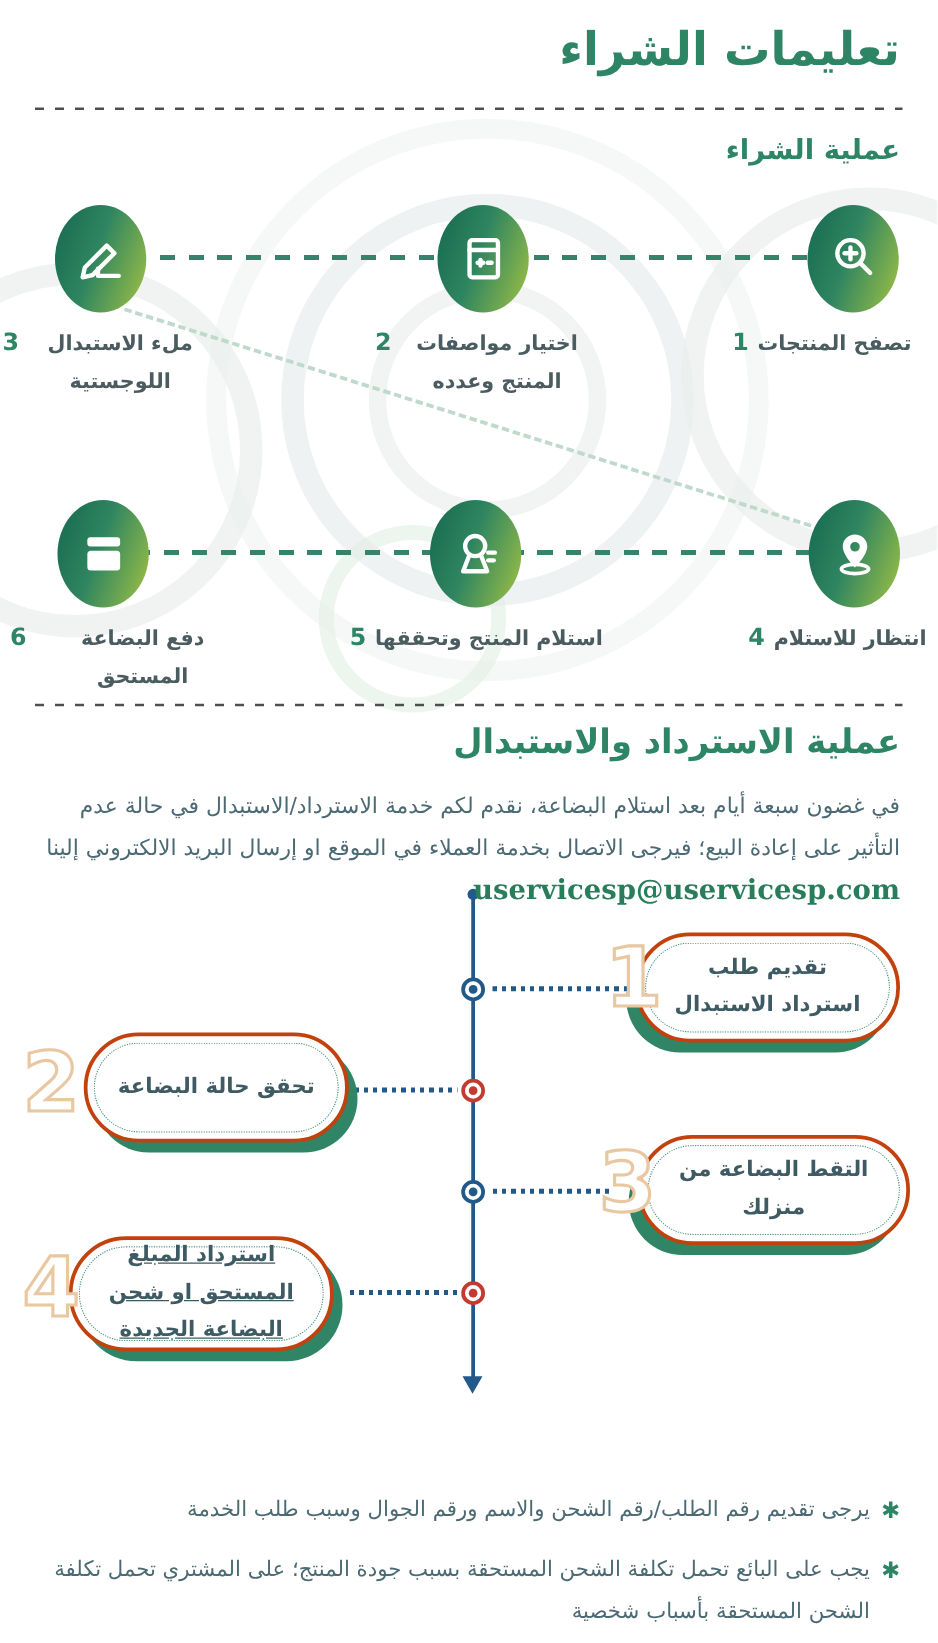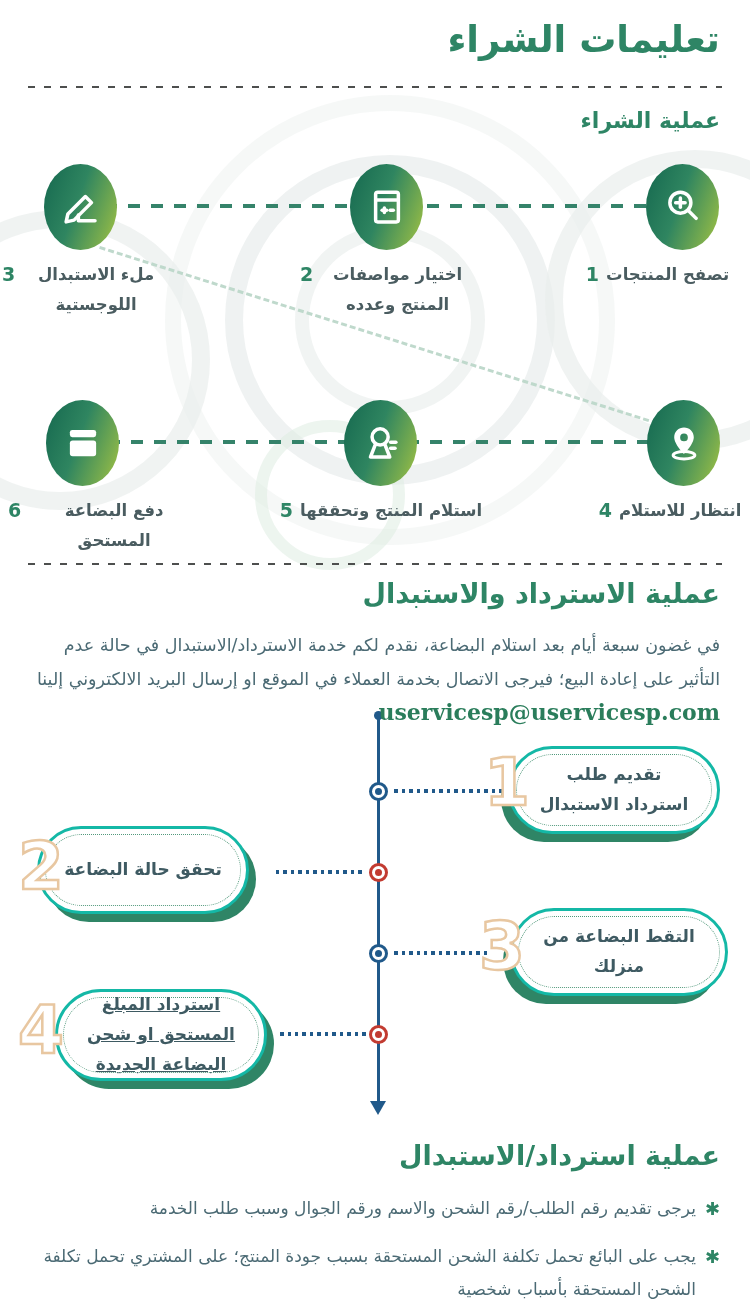--- a/index.html
+++ b/index.html
@@ -71,30 +71,30 @@
   .node.red  { border:3px solid #c23b31; } .node.red::after  { background:#c23b31; }
   .n1 { left:369px; top:782px; } .n2 { left:369px; top:863px; }
   .n3 { left:369px; top:944px; } .n4 { left:369px; top:1025px; }
   .dots { position:absolute; height:4px; z-index:1;
           background:repeating-linear-gradient(90deg,#20598a 0 3.5px, transparent 3.5px 7.5px); }
   .d1 { left:394px; width:108px; top:789px; }
   .d2 { left:276px; width:90px;  top:870px; }
   .d3 { left:394px; width:96px;  top:951px; }
   .d4 { left:280px; width:86px;  top:1032px; }
 
-  .bubble { position:absolute; z-index:2; background:#fff; border:3px solid #14b8a6; border-radius:999px;
+  .bubble { position:absolute; z-index:2; background:#fff; border:3px solid #c2410c; border-radius:999px;
             display:flex; align-items:center; justify-content:center; }
   .bubble::before { content:""; position:absolute; inset:5px; border-radius:999px;
                     border:1.5px dotted #52997c; }
   .bubble.shadow-left  { box-shadow:-8px 9px 0 -1px #2f8566; }
   .bubble.shadow-right { box-shadow: 8px 9px 0 -1px #2f8566; }
   .bubble .btxt { direction:rtl; text-align:center; font-size:17px; font-weight:700;
                   color:#3e5a62; line-height:1.75; position:relative; z-index:1; }
   .b1 { left:508px; top:746px; width:212px; height:88px; }
-  .b2 { left:37px;  top:826px; width:212px; height:88px;justify-content:center; }
+  .b2 { left:67px;  top:826px; width:212px; height:88px;justify-content:center; }
   .b3 { left:510px; top:908px; width:218px; height:88px; }
   .b4 { left:55px;  top:989px; width:212px; height:92px; }
   .b1 .btxt { width:150px; } .b2 .btxt { width:180px; }
   .b3 .btxt { width:195px;text-align:center; } .b4 .btxt { width:175px;text-decoration:underline; }
 
   .big-num { position:absolute; z-index:3; font-size:66px; font-weight:700; line-height:1;
              color:#ffffff; -webkit-text-stroke:2.5px #e8c7a1; font-family:"DejaVu Sans", sans-serif; }
   .bn1 { left:484px; top:750px; } .bn2 { left:18px; top:834px; }
   .bn3 { left:479px; top:914px; } .bn4 { left:18px; top:998px; }
 
@@ -232,21 +232,20 @@
   <div class="bubble shadow-right b2">
     <div class="btxt">تحقق حالة البضاعة</div>
   </div>
   <div class="bubble shadow-left b3">
     <div class="btxt">التقط البضاعة من منزلك</div>
   </div>
   <div class="bubble shadow-right b4">
     <div class="btxt">استرداد المبلغ المستحق او شحن البضاعة الجديدة</div>
   </div>
 
-  <h2 class="h-notes">عملية استرداد/الاستبدال</h2>
   <div class="note note1">
     <span class="star">✱</span>
     <span class="note-text">يرجى تقديم رقم الطلب/رقم الشحن والاسم ورقم الجوال وسبب طلب الخدمة</span>
   </div>
   <div class="note note2">
     <span class="star">✱</span>
     <span class="note-text">يجب على البائع تحمل تكلفة الشحن المستحقة بسبب جودة المنتج؛ على المشتري تحمل تكلفة الشحن المستحقة بأسباب شخصية</span>
   </div>
 
 </div>

